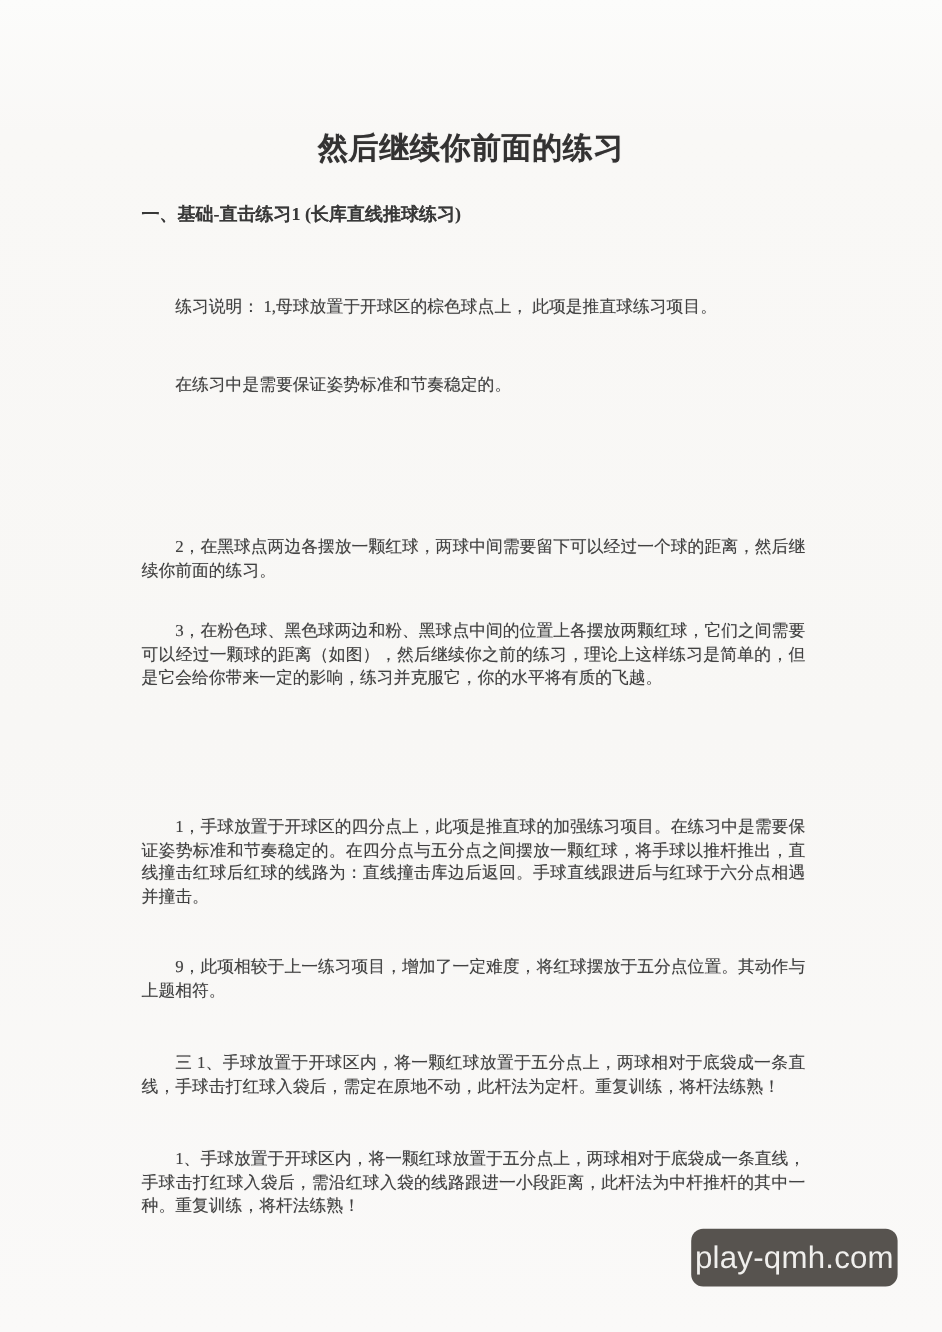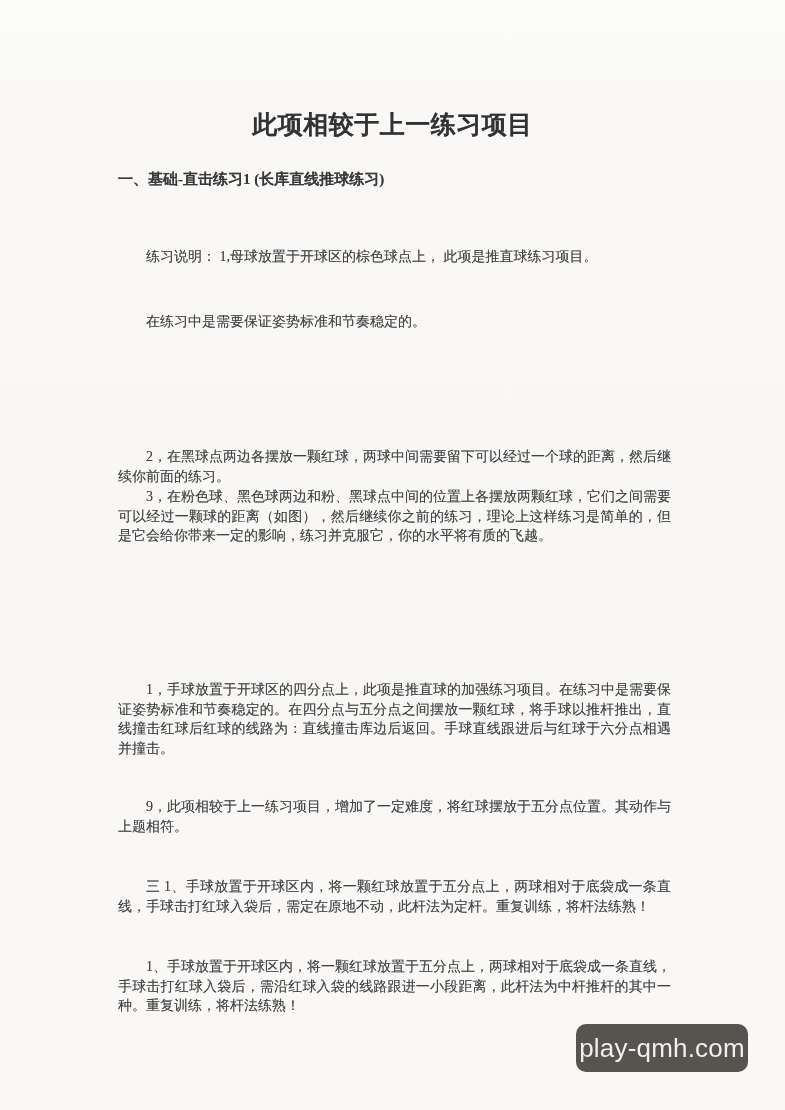--- a/index.html
+++ b/index.html
@@ -56,21 +56,21 @@
     text-indent: 2em;
     color: #414141;
     text-shadow: 0 0 0.6px rgba(65,65,65,0.45);
   }
   
   #h1  { top: 169px; }
   #p1  { top: 233px; }
   #p2  { top: 298px; }
   #p3  { top: 352px; }
   #p4  { top: 433px; }
-  #p5  { top: 473px; }
+  #p5  { top: 503px; }
   #h2  { top: 610px; }
   #p6  { top: 666px; }
   #p7  { top: 783px; }
   #p8  { top: 863px; }
   #p9  { top: 943px; }
   .watermark {
     position: absolute;
     left: 576px;
     top: 1024px;
     width: 172px;
@@ -83,21 +83,21 @@
     line-height: 48px;
     text-align: center;
     letter-spacing: 0.2px;
   }
 </style>
 </head>
 <body>
 
 <div class="page">
 
-  <div class="doc-title">此项相较于上一练习项目</div>
+  <div class="doc-title">然后继续你前面的练习</div>
 
   <div id="h1" class="section-heading">一、基础-直击练习1 (长库直线推球练习)</div>
 
   <p id="p1" class="para">练习说明： 1,母球放置于开球区的棕色球点上， 此项是推直球练习项目。</p>
 
   <p id="p2" class="para">在练习中是需要保证姿势标准和节奏稳定的。</p>
 
 
   <p id="p4" class="para">2，在黑球点两边各摆放一颗红球，两球中间需要留下可以经过一个球的距离，然后继续你前面的练习。</p>
 

